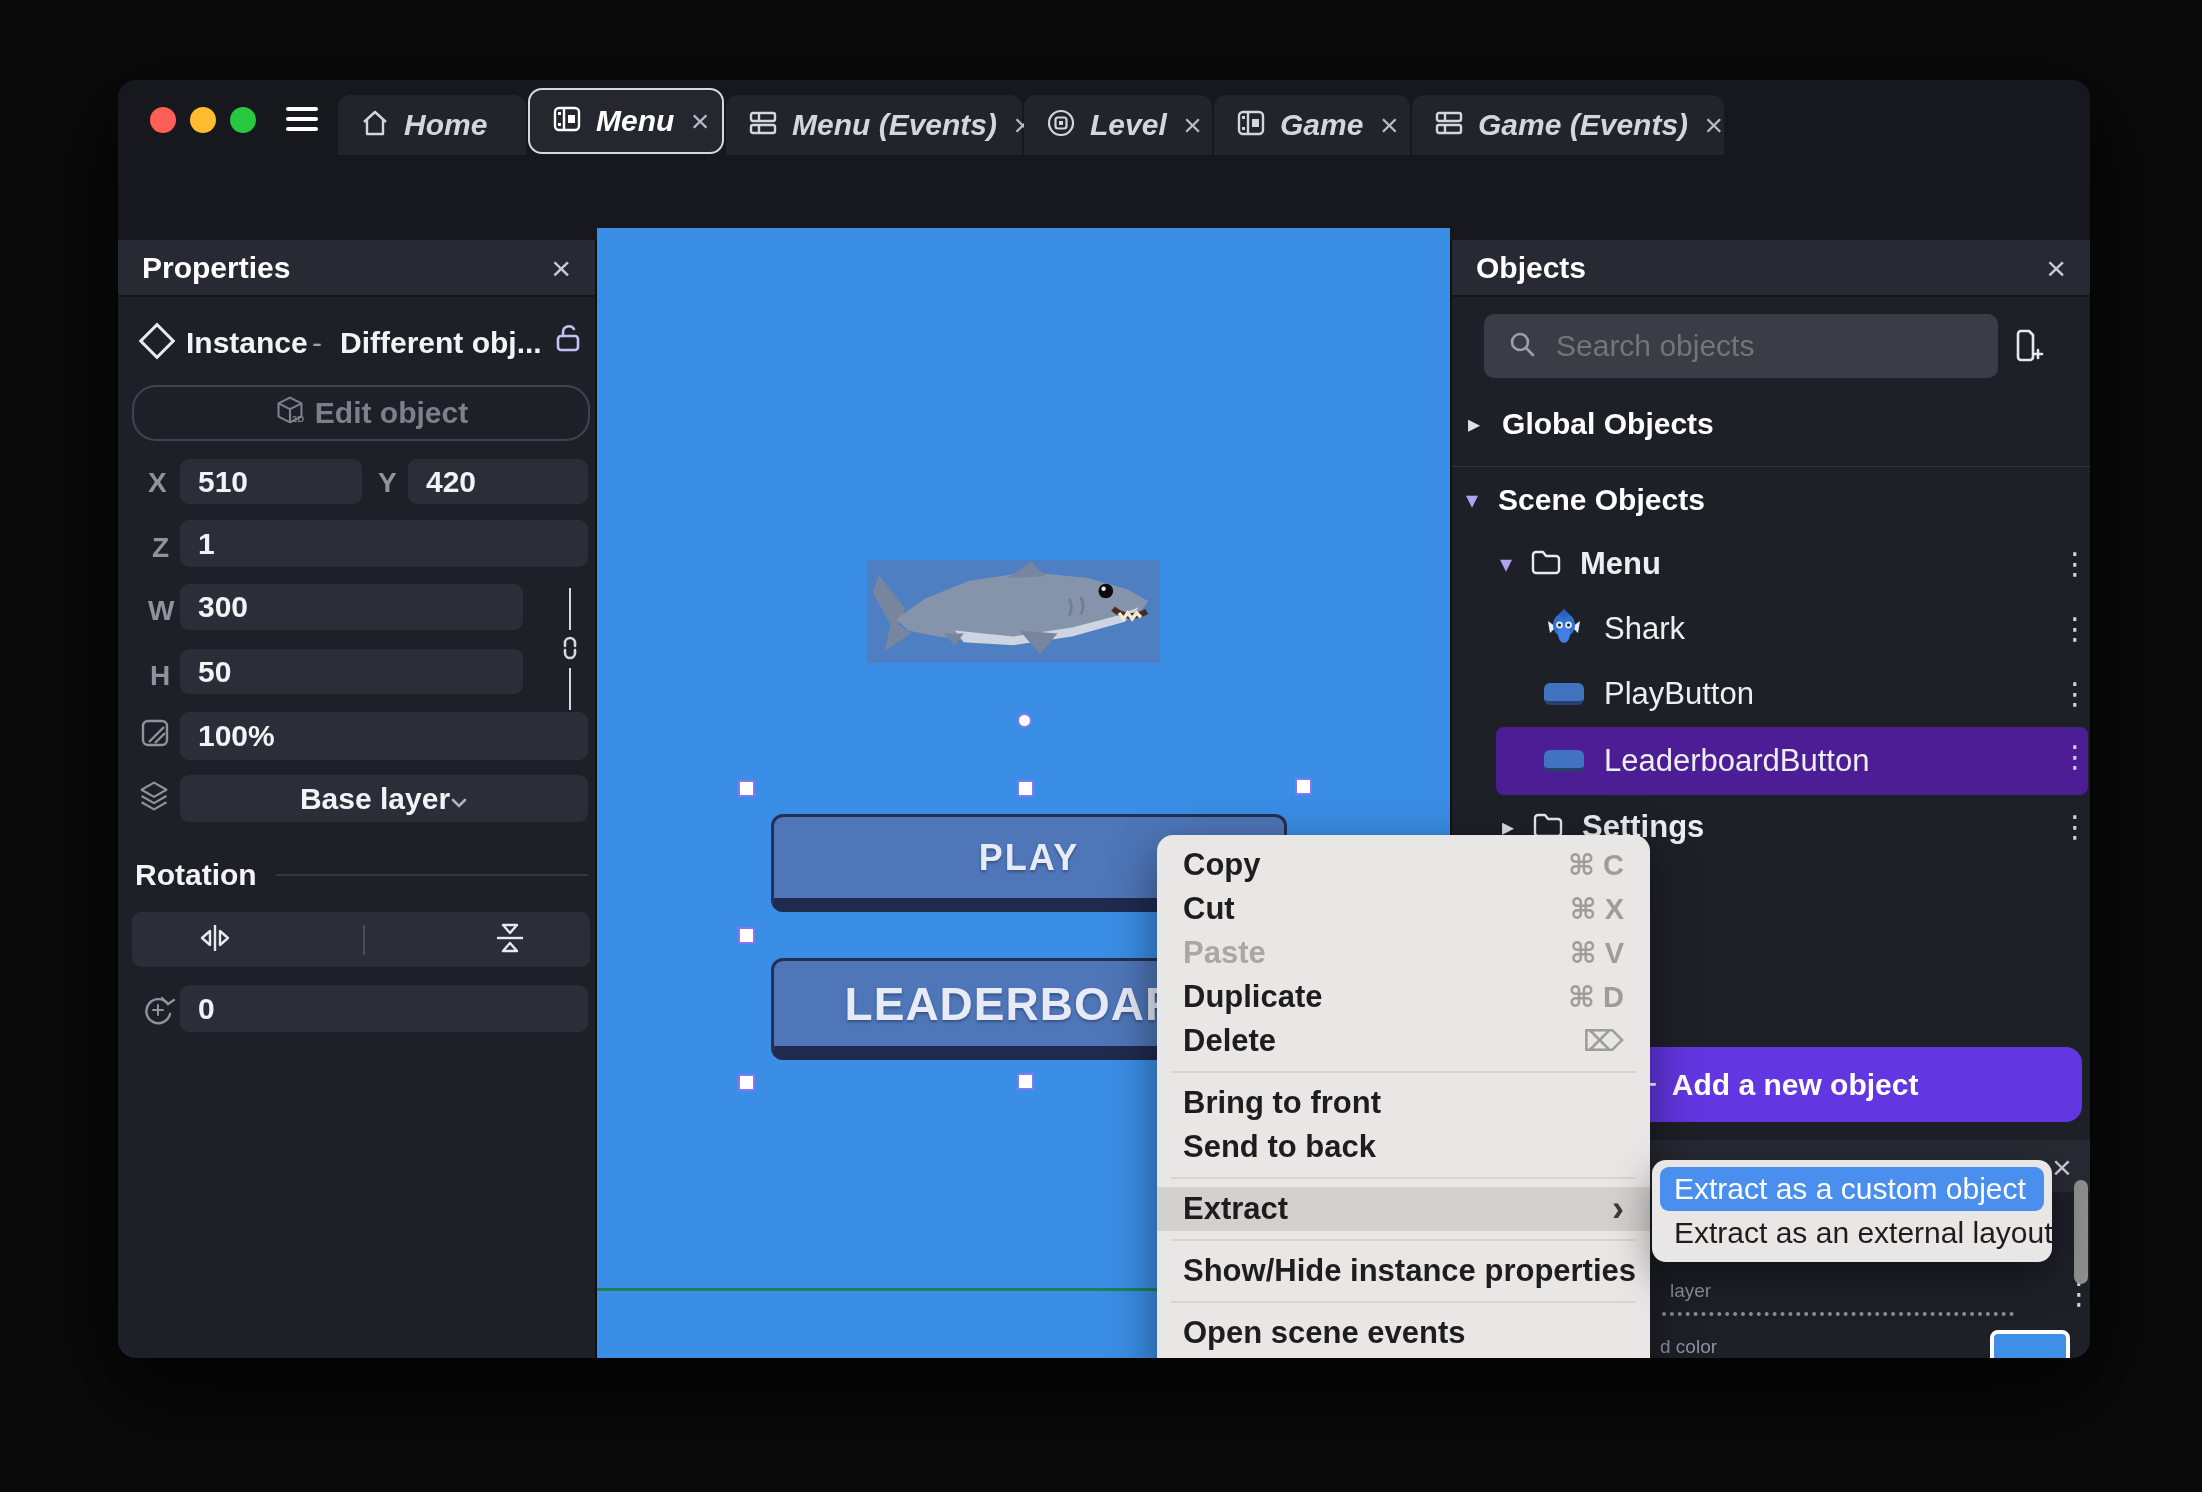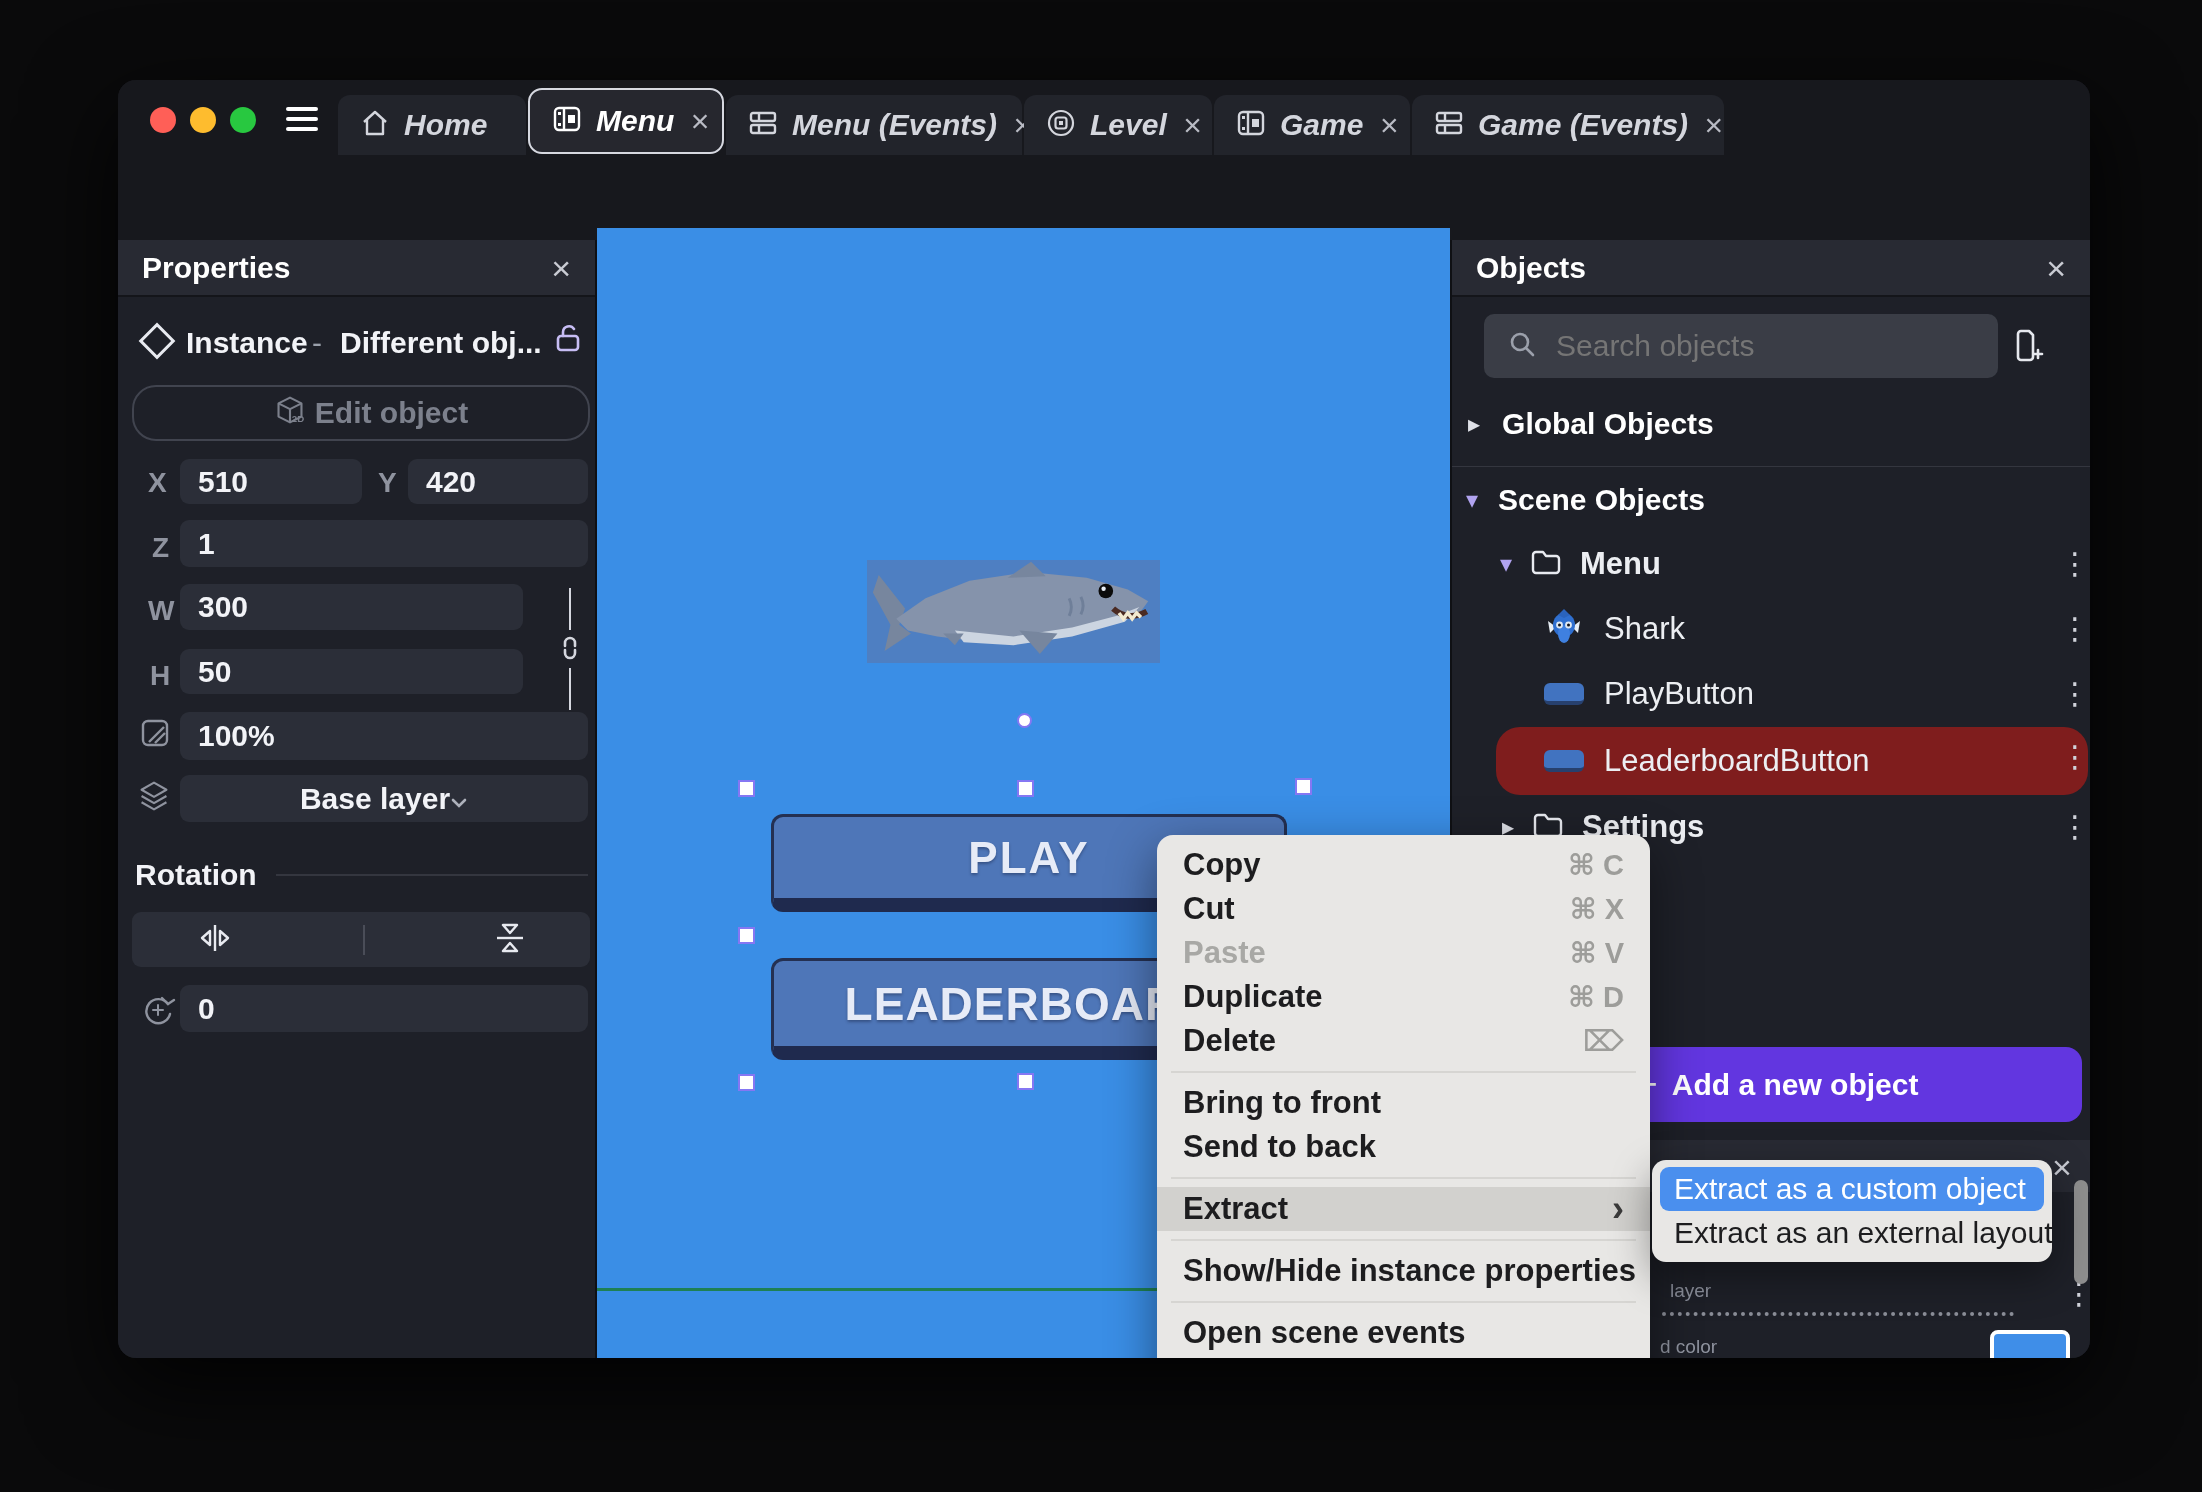--- a/index.html
+++ b/index.html
@@ -52,21 +52,21 @@
   .hsq{width:17px;height:17px;background:#fff;border:2px solid #8577f3;box-sizing:border-box;}
   .hdot{width:15px;height:15px;background:#fff;border:2px solid #8577f3;border-radius:50%;box-sizing:border-box;}
   
   .sect{font-size:30px;font-weight:700;color:#fff;}
   .tree-label{font-size:31px;color:#eceef2;}
   .kebab{color:#d0d2da;font-size:30px;letter-spacing:0;line-height:0.55;text-align:center;}
   .chev{font-size:24px;}
   .chev.lav{color:#b1a3f0;}
   .chev.wht{color:#dfe1e8;}
   .btn-thumb{width:40px;height:22px;background:#4173c0;border-radius:6px;border-bottom:4px solid #27406e;box-sizing:border-box;}
-  .selrow{background:#7f1d1d;border-radius:24px;}
+  .selrow{background:#4c1d95;border-radius:8px;}
   .addbtn{background:#6236e0;border-radius:16px;display:flex;align-items:center;justify-content:center;gap:14px;
           color:#fff;font-size:30px;font-weight:700;}
   .lpanel-head{background:#282a33;}
   .greytxt{font-size:19px;color:#8f939f;font-weight:400;}
   .swatch{background:#3f8ee8;border:4px solid #fff;border-radius:8px;box-sizing:border-box;}
   .scroll-thumb{width:14px;background:#8e8e8e;border-radius:7px;}
   
   .cmenu{left:1039px;top:755px;width:493px;background:#e8e7e5;border-radius:16px;z-index:50;
          box-shadow:0 16px 50px rgba(0,0,0,.45);padding:8px 0;box-sizing:border-box;}
   .cm-item{height:44px;display:flex;align-items:center;justify-content:space-between;padding:0 26px;
@@ -303,21 +303,21 @@
           <polygon points="104,48 118,64 130,50" fill="#77869e"></polygon>
           <polygon points="52,50 60,58 66,50" fill="#77869e"></polygon>
           <path d="M138 26 q3 6 0 12 M146 25 q3 6 0 12" stroke="#6f7f99" stroke-width="2" fill="none"></path>
           <circle cx="163" cy="21" r="5" fill="#0b0b0b"></circle>
             <circle cx="161.5" cy="19.5" r="1.5" fill="#e8eef5"></circle>
           <path d="M168 33 Q178 42 191 35" stroke="#4a2a22" stroke-width="4" fill="none"></path>
           <path d="M172 36 l3 4 3-4 3 4 3-4 3 3" stroke="#f2ead0" stroke-width="2.4" fill="none"></path>
         </svg>
       </div>
 
-      <div class="abs gamebtn" style="left:174px;top:586px;width:516px;height:98px;font-size:44px;letter-spacing:2px">
+      <div class="abs gamebtn" style="left:174px;top:586px;width:516px;height:98px;font-size:36px;letter-spacing:2px">
         <span>PLAY</span>
       </div>
       <div class="abs gamebtn" style="left:174px;top:730px;width:516px;height:102px;font-size:46px;letter-spacing:1px">
         <span>LEADERBOARD</span>
       </div>
 
       <div class="abs" style="left:0;top:1060px;width:100%;height:3px;background:#1e8054"></div>
 
       <div class="abs hdot" style="left:420px;top:485px"></div>
       <div class="abs hsq" style="left:141px;top:552px"></div>

